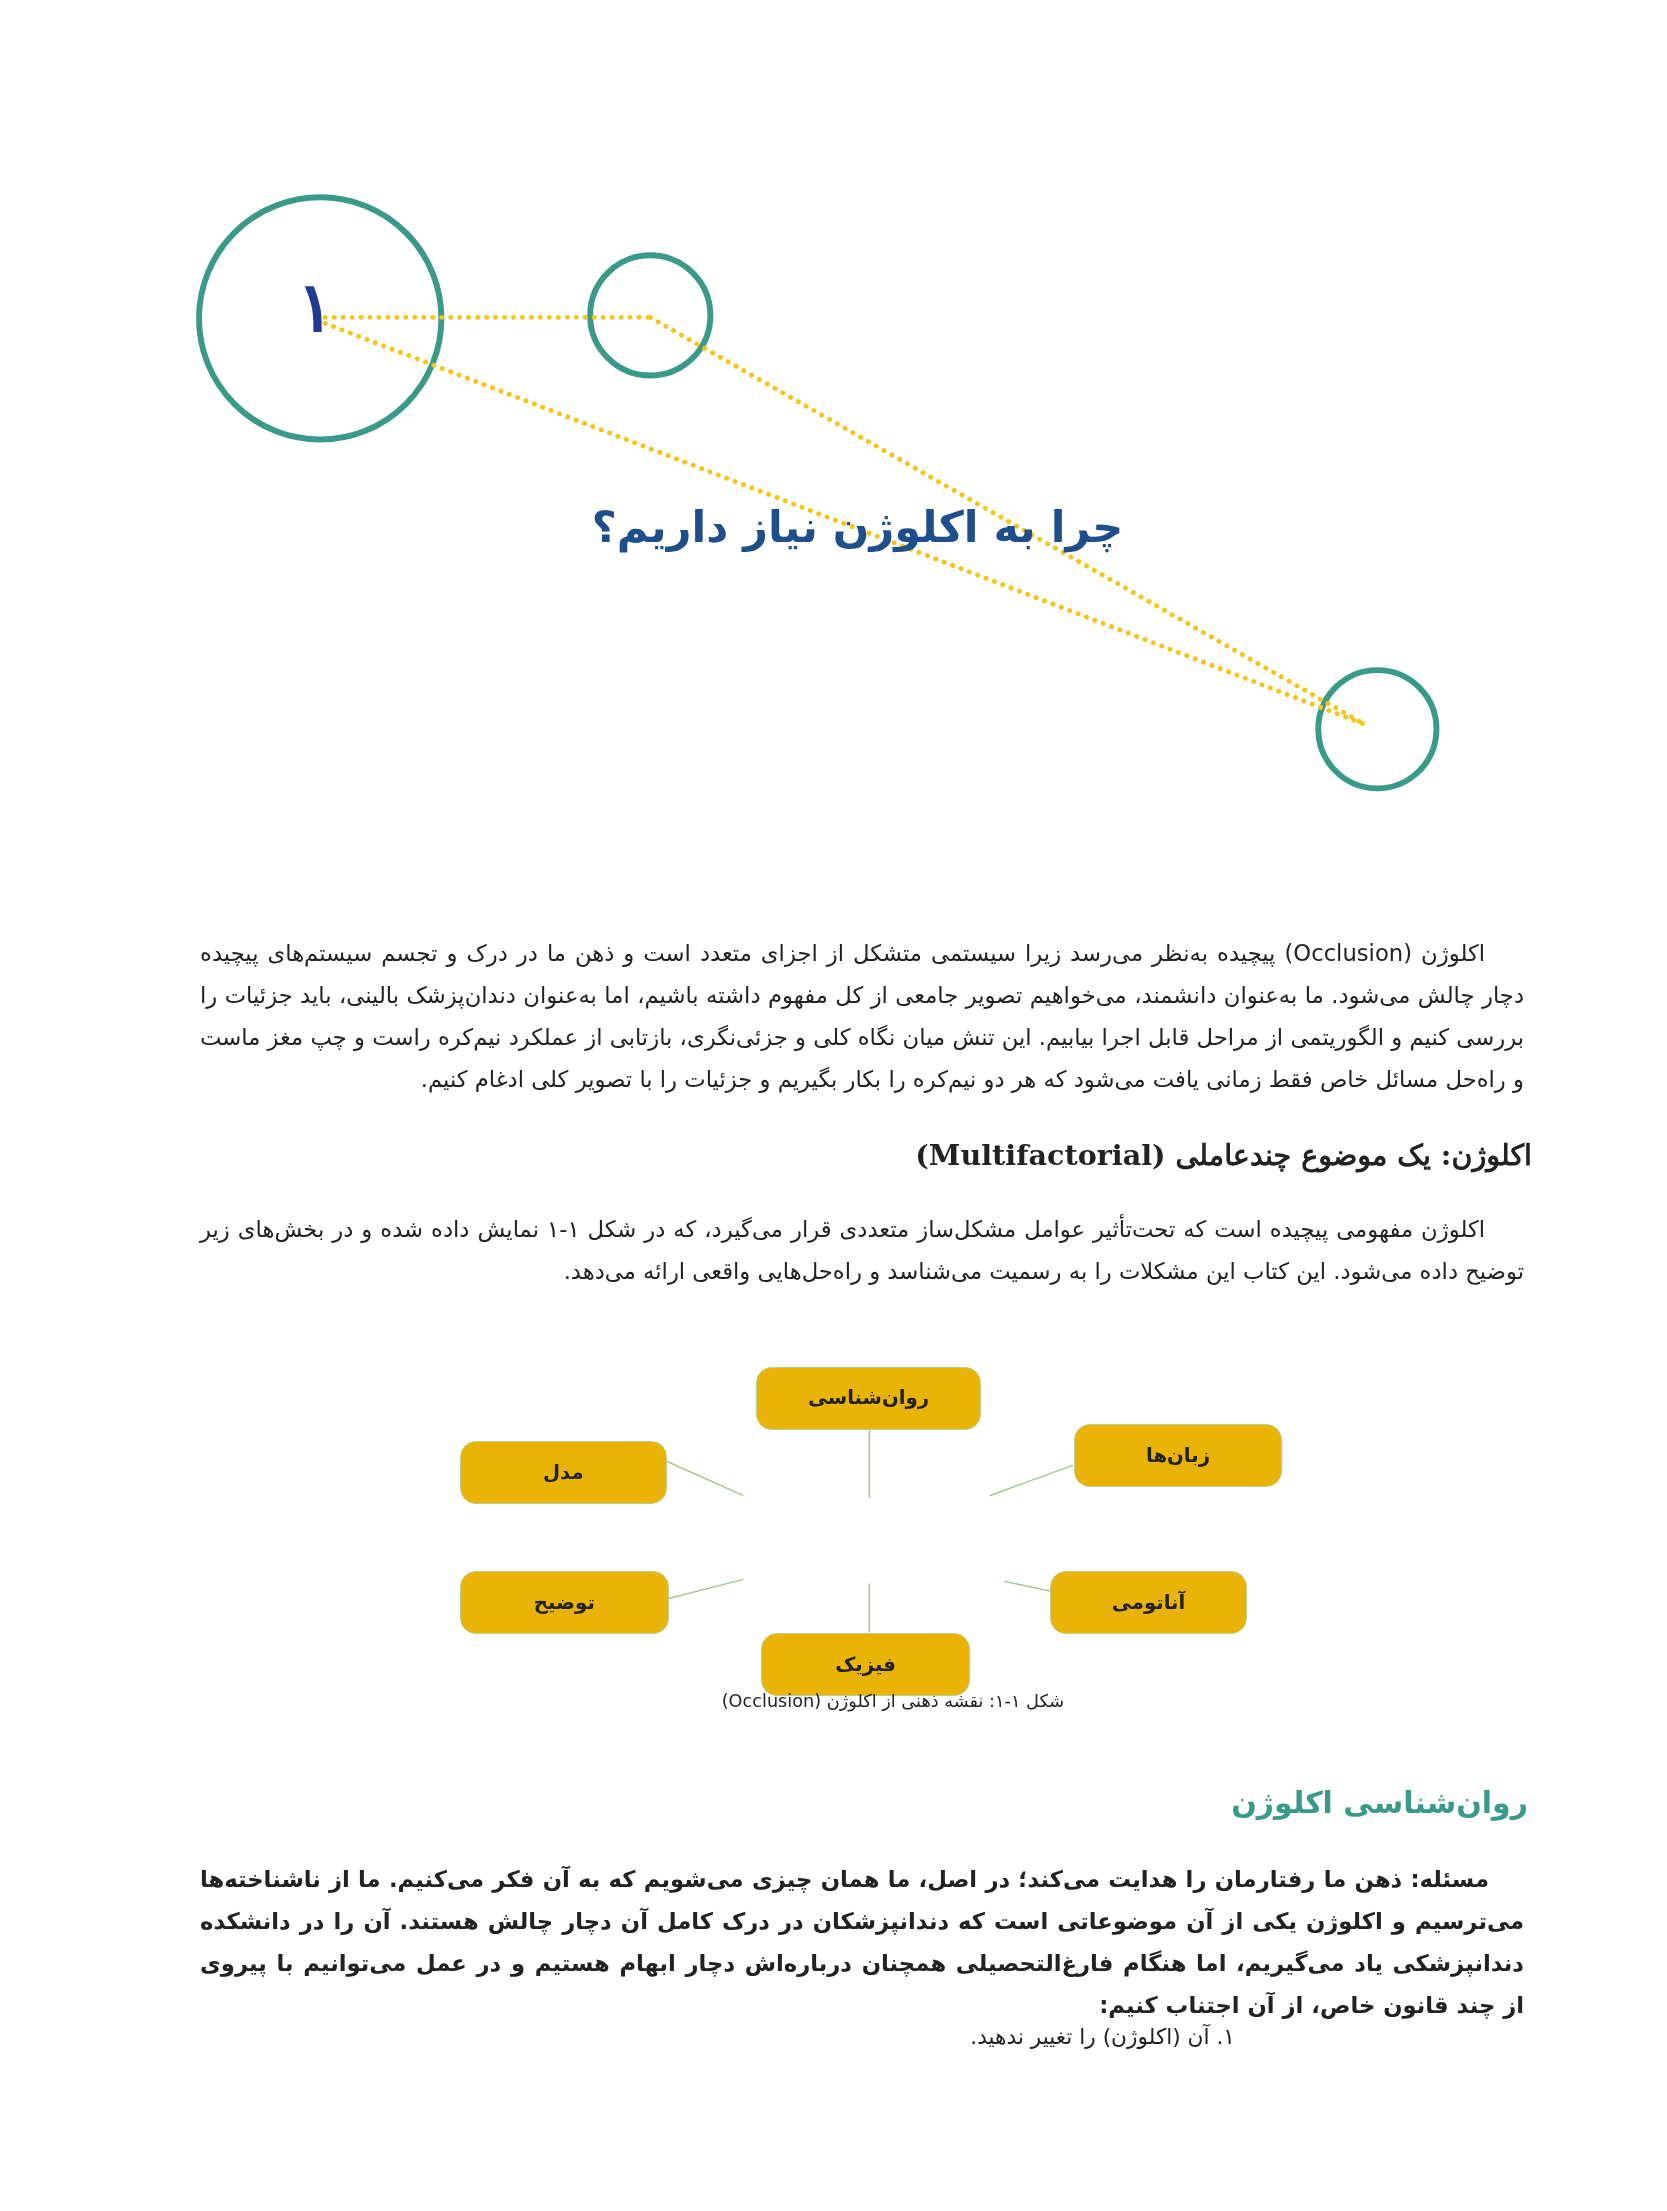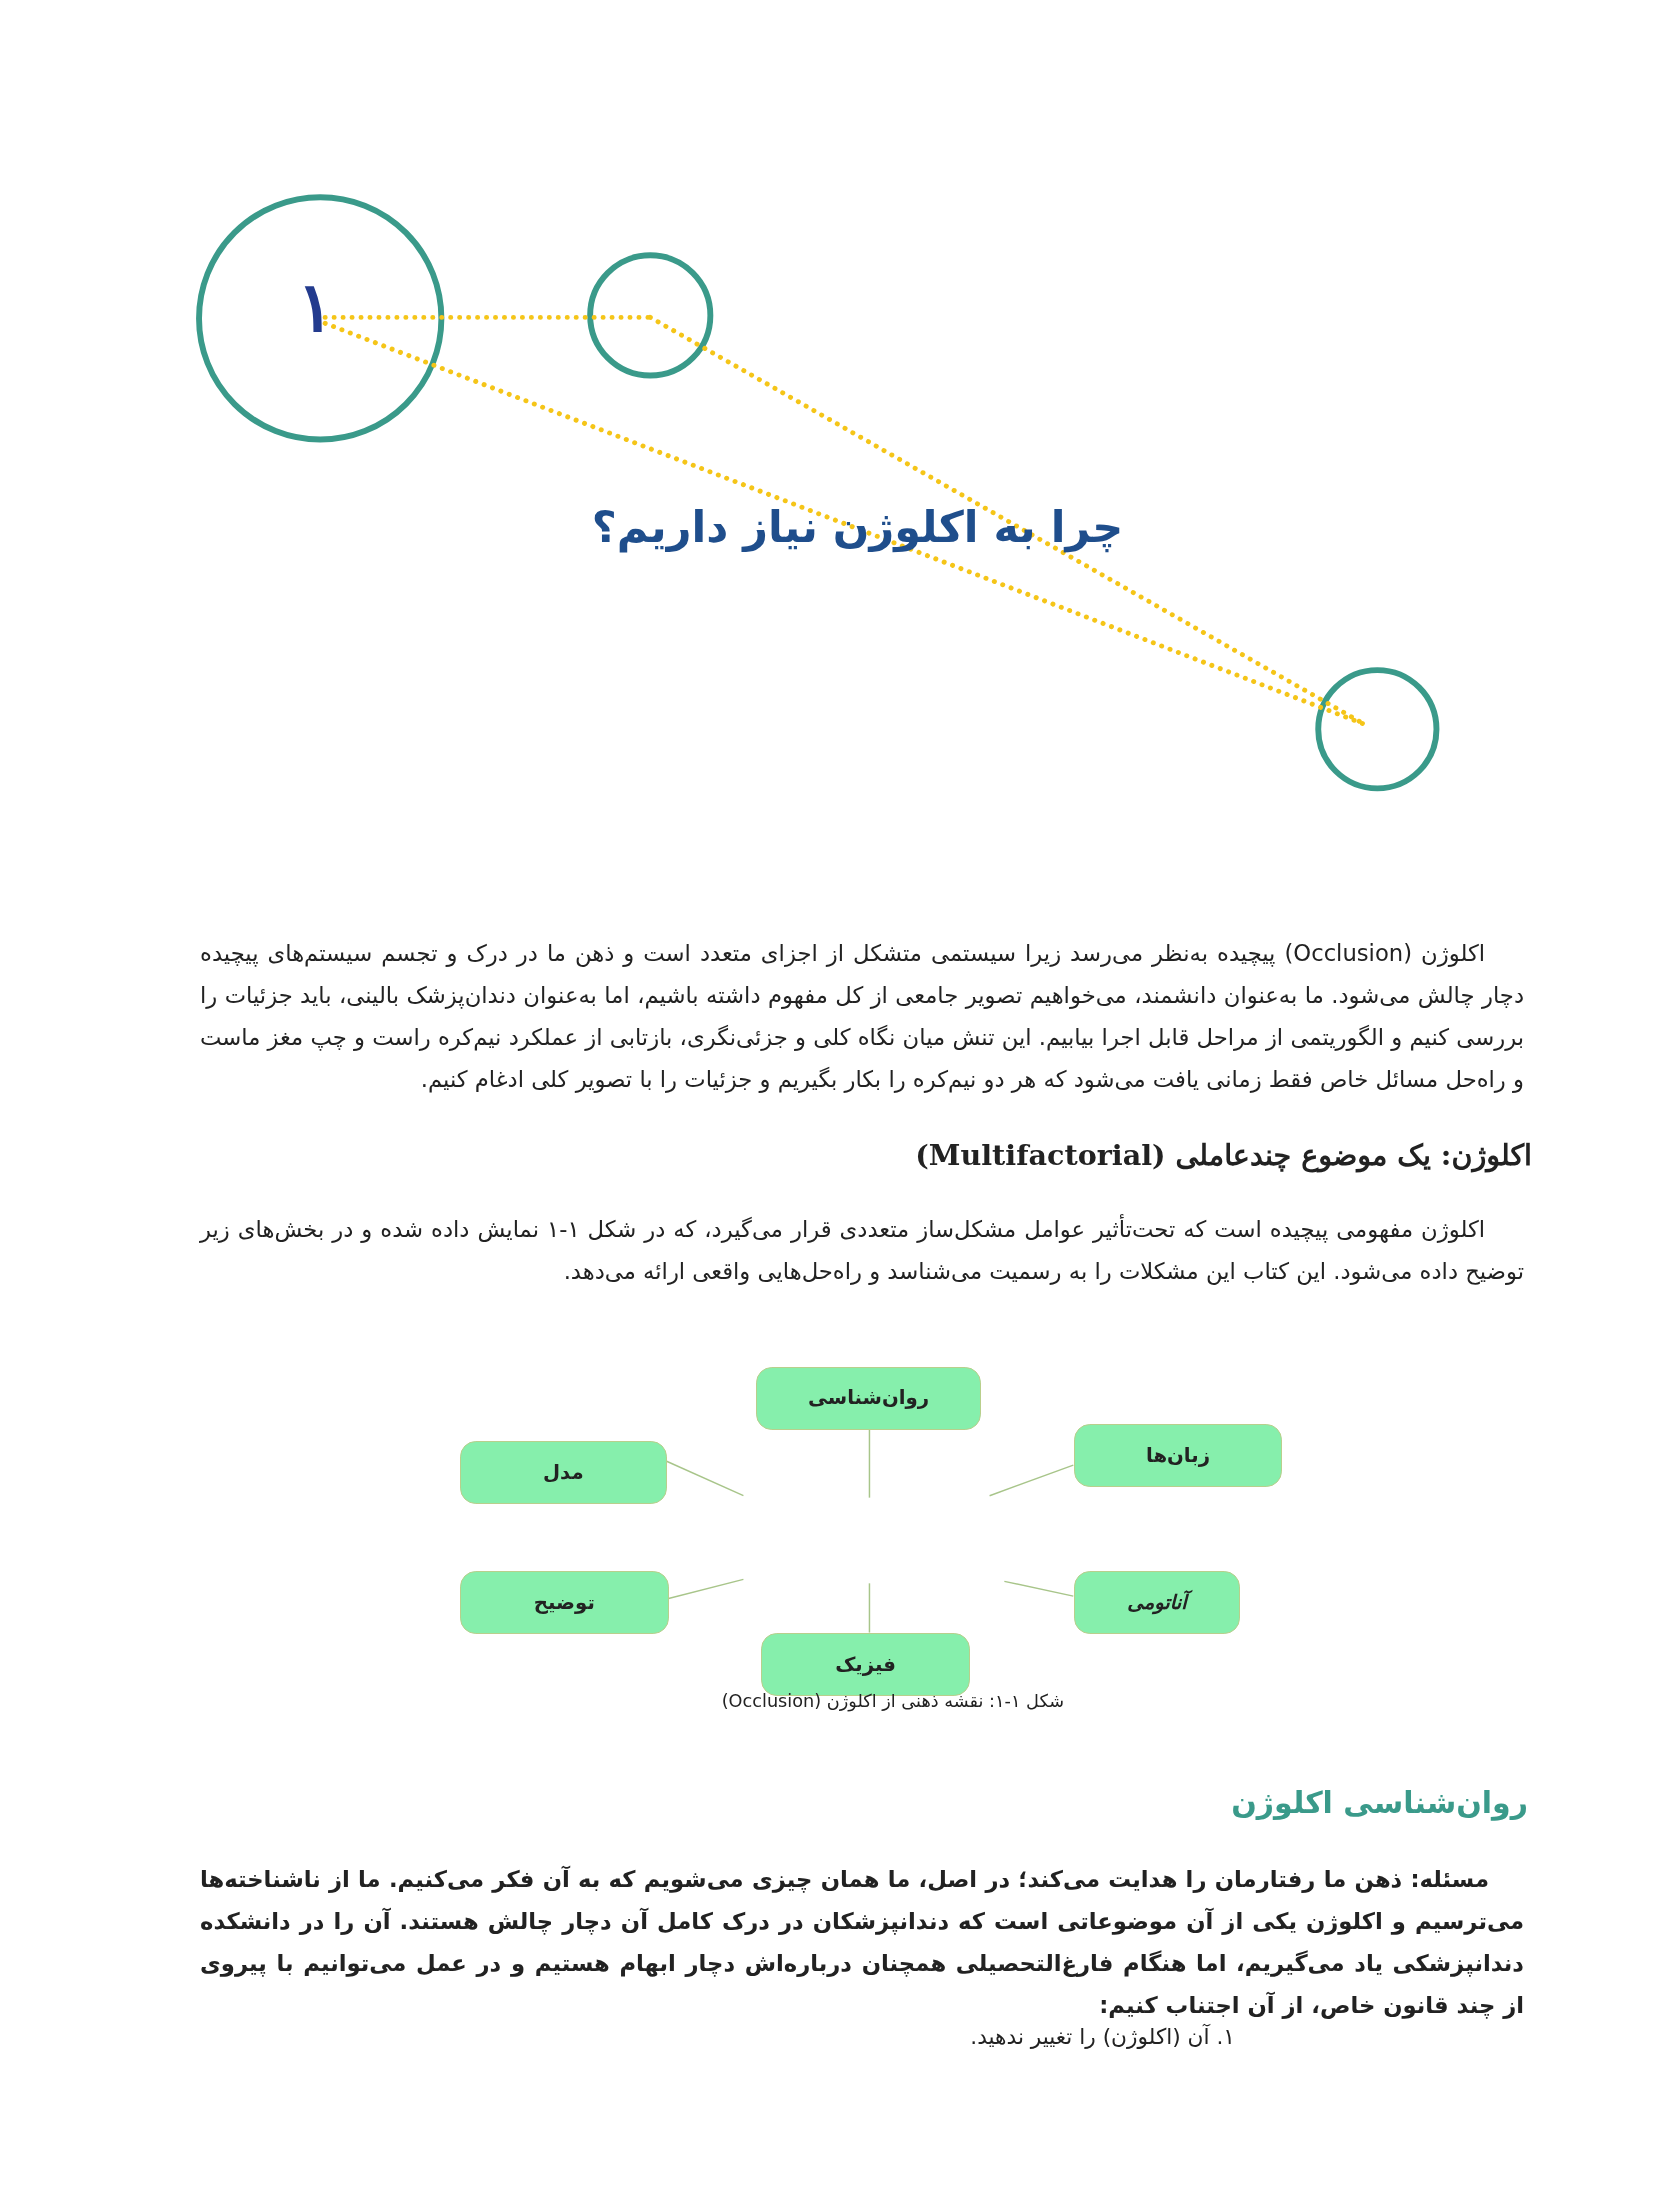--- a/index.html
+++ b/index.html
@@ -18,21 +18,21 @@
   .text-block p { margin: 8px; text-indent: 39px; }
   .intro { top: 924px; }
   .section-h { position: absolute; right: 136px; direction: rtl; font-size: 28.6px;
          font-weight: bold; color: #222; font-family: "DejaVu Serif", serif; }
   .h1 { top: 1138px; }
   .multi { top: 1200px; }
   .figure { position: absolute; left: 448px; top: 1335px; width: 837px; height: 345px; }
   .fig-svg { position: absolute; left: 0; top: 0; }
   .node { position: absolute; box-sizing: border-box; display: flex; align-items: center;
          justify-content: center; text-align: center; direction: rtl; font-size: 19.7px;
-         font-weight: bold; border-radius: 15.8px; background: #86efac; border: 1.5px solid #b9cf8c;
+         font-weight: bold; border-radius: 15.8px; background: #eab308; border: 1.5px solid #b9cf8c;
          color: #222; line-height: 31.5px; }
   .center-node { background: #dfeccf; border-color: #b9cf8c; font-size: 20.7px; }
   .caption { position: absolute; top: 1691px; left: 552px; width: 512px; text-align: right;
          direction: rtl; font-size: 17.7px; color: #222; }
   .h2 { position: absolute; top: 1785px; right: 140px; direction: rtl; font-size: 30px;
          font-weight: bold; color: #3a9a8a; }
   .problem { top: 1850px; font-weight: bold; line-height: 42px; }
   .problem p { text-indent: 35px; }
   .list-item { position: absolute; top: 1992px; right: 433px; direction: rtl; font-size: 21.7px;
          color: #222; margin-top: 32px; }
@@ -72,21 +72,21 @@
       <line x1="635" y1="132" x2="550" y2="163"></line>
       <line x1="222" y1="268" x2="300" y2="248"></line>
       <line x1="635" y1="265" x2="565" y2="250"></line>
       <line x1="428" y1="252" x2="428" y2="302"></line>
     </g>
   </svg>
   <div class="node" style="left:308px;top:31.5px;width:225px;height:63px;">روان‌شناسی</div>
   <div class="node" style="left:11.8px;top:106px;width:207px;height:63px;">مدل</div>
   <div class="node" style="left:626px;top:89px;width:208px;height:63px;">زبان‌ها</div>
   <div class="node" style="left:11.8px;top:236px;width:209px;height:63px;">توضیح</div>
-  <div class="node" style="left:626px;top:236px;width:166px;height:63px;font-style:italic;">آناتومی</div>
+  <div class="node" style="left:602px;top:236px;width:197px;height:63px;">آناتومی</div>
   <div class="node" style="left:313px;top:298px;width:209px;height:63px;">فیزیک</div>
 </div>
 
 <div class="caption">شکل ۱-۱: نقشه ذهنی از اکلوژن (Occlusion)</div>
 
 <div class="h2">روان‌شناسی اکلوژن</div>
 
 <div class="text-block problem">
   <p>مسئله: ذهن ما رفتارمان را هدایت می‌کند؛ در اصل، ما همان چیزی می‌شویم که به آن فکر می‌کنیم. ما از ناشناخته‌ها می‌ترسیم و اکلوژن یکی از آن موضوعاتی است که دندانپزشکان در درک کامل آن دچار چالش هستند. آن را در دانشکده دندانپزشکی یاد می‌گیریم، اما هنگام فارغ‌التحصیلی همچنان درباره‌اش دچار ابهام هستیم و در عمل می‌توانیم با پیروی از چند قانون خاص، از آن اجتناب کنیم:</p>
 </div>

